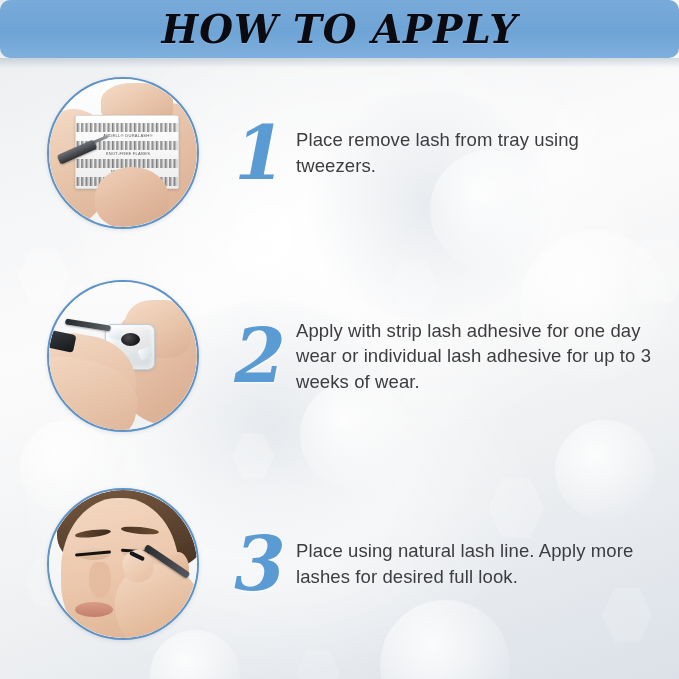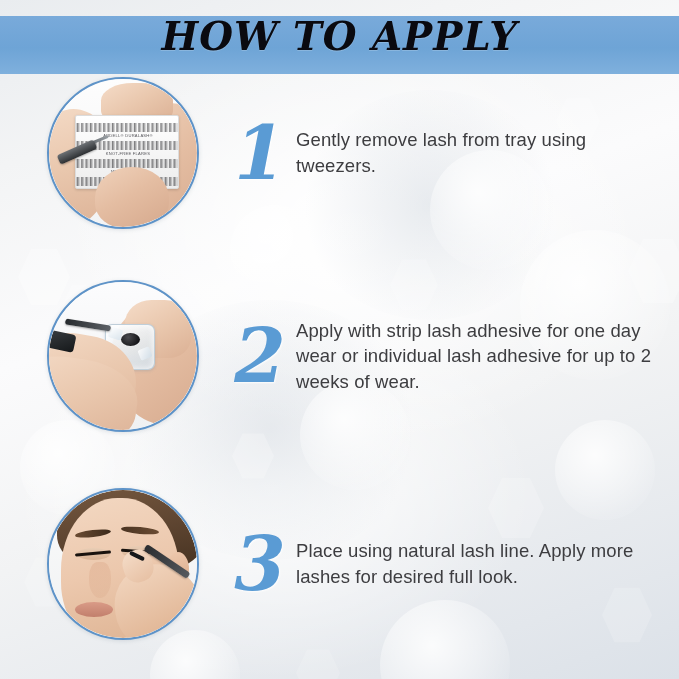--- a/index.html
+++ b/index.html
@@ -20,27 +20,29 @@
     overflow: hidden;
     background:
       radial-gradient(ellipse 60% 45% at 52% 34%, rgba(255,255,255,0.98) 0%, rgba(255,255,255,0.0) 72%),
       radial-gradient(ellipse 55% 40% at 40% 72%, rgba(255,255,255,0.92) 0%, rgba(255,255,255,0.0) 70%),
       linear-gradient(160deg, #e9ecef 0%, #f3f4f5 18%, #fbfbfc 40%, #f2f3f4 62%, #e3e7ec 88%, #dbe1e8 100%);
   }
 
   
   .banner {
     position: absolute;
-    top: 16px; left: 0;
+    top: 0; left: 0;
     width: 679px;
     height: 58px;
     background: linear-gradient(180deg, #79aada 0%, #6ea4d6 55%, #7fb0dd 100%);
     display: flex;
+    align-items: center;
     justify-content: center;
     z-index: 6;
+    border-radius: 10px;
   }
   .banner-shadow {
     position: absolute;
     top: 58px; left: 0;
     width: 679px; height: 10px;
     background: linear-gradient(180deg, rgba(120,140,160,0.30) 0%, rgba(120,140,160,0.0) 100%);
     z-index: 5;
   }
   .banner-title {
     font-family: "DejaVu Serif", "Liberation Serif", serif;
@@ -267,41 +269,41 @@
             <div class="p1-txt p1-t1">ARDELL® DURALASH®</div>
             <div class="p1-txt p1-t2">KNOT-FREE FLARES</div>
             <div class="p1-txt p1-t3">MEDIUM BLACK</div>
           </div>
           <div class="p1-thumb-b sk"></div>
           <div class="p1-tweez-t"></div>
           <div class="p1-tweez"></div>
         </div>
       </div>
       <div class="numeral">1</div>
-      <div class="caption">Gently remove lash from tray using tweezers.</div>
+      <div class="caption">Place remove lash from tray using tweezers.</div>
     </div>
 
     <div class="step step-2">
       <div class="photo">
         <div class="photo-inner">
           <div class="p2-bg"></div>
           <div class="p2-hand-r sk"></div>
           <div class="p2-fingers sk2"></div>
           <div class="p2-ring"></div>
           <div class="p2-facet1"></div>
           <div class="p2-facet2"></div>
           <div class="p2-glue"></div>
           <div class="p2-hand-l sk2"></div>
           <div class="p2-arm sk2"></div>
           <div class="p2-tweez"></div>
           <div class="p2-tweez2"></div>
         </div>
       </div>
       <div class="numeral">2</div>
-      <div class="caption">Apply with strip lash adhesive for one day wear or individual lash adhesive for up to 2 weeks of wear.</div>
+      <div class="caption">Apply with strip lash adhesive for one day wear or individual lash adhesive for up to 3 weeks of wear.</div>
     </div>
 
     <div class="step step-3">
       <div class="photo">
         <div class="photo-inner">
           <div class="p3-bg"></div>
           <div class="p3-hair"></div>
           <div class="p3-face"></div>
           <div class="p3-ear"></div>
           <div class="p3-brow-l"></div>

